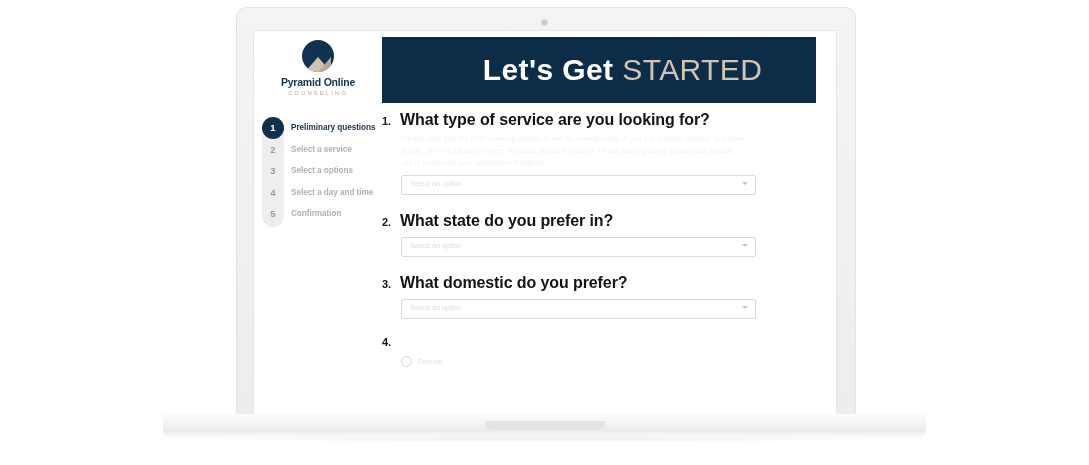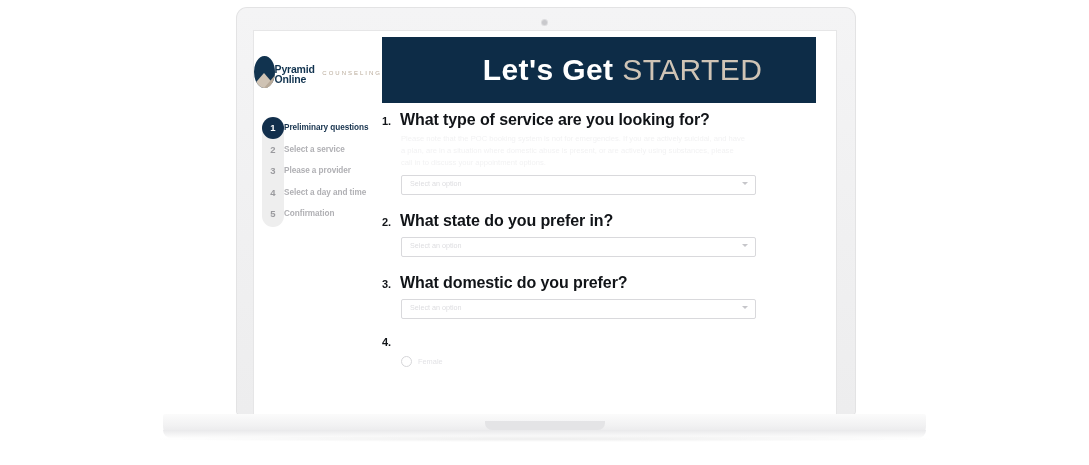--- a/index.html
+++ b/index.html
@@ -112,20 +112,21 @@
   .page-header {
     position: relative;
     height: 72px;
   }
   .logo-col {
     position: absolute;
     left: 0; top: 0;
     width: 128px;
     height: 72px;
     display: flex;
+    flex-direction: column;
     align-items: center;
     justify-content: flex-start;
     padding-top: 9px;
     box-sizing: border-box;
   }
   .logo-mark {
     position: relative;
     width: 32px;
     height: 32px;
     border-radius: 50%;
@@ -235,20 +236,21 @@
     font-weight: 700;
     color: #9a9a9e;
     background: transparent;
     z-index: 2;
   }
   .step.active .step-num {
     background: #122f4c;
     color: #ffffff;
   }
   .step-label {
+    margin-left: 7px;
     font-size: 8.2px;
     font-weight: 700;
     color: #b0b0b4;
     white-space: nowrap;
     letter-spacing: -0.05px;
   }
   .step.active .step-label {
     color: #16324d;
   }
 
@@ -367,21 +369,21 @@
           <div class="step active">
             <span class="step-num">1</span>
             <span class="step-label">Preliminary questions</span>
           </div>
           <div class="step">
             <span class="step-num">2</span>
             <span class="step-label">Select a service</span>
           </div>
           <div class="step">
             <span class="step-num">3</span>
-            <span class="step-label">Please a provider</span>
+            <span class="step-label">Select a options</span>
           </div>
           <div class="step">
             <span class="step-num">4</span>
             <span class="step-label">Select a day and time</span>
           </div>
           <div class="step">
             <span class="step-num">5</span>
             <span class="step-label">Confirmation</span>
           </div>
         </div>

